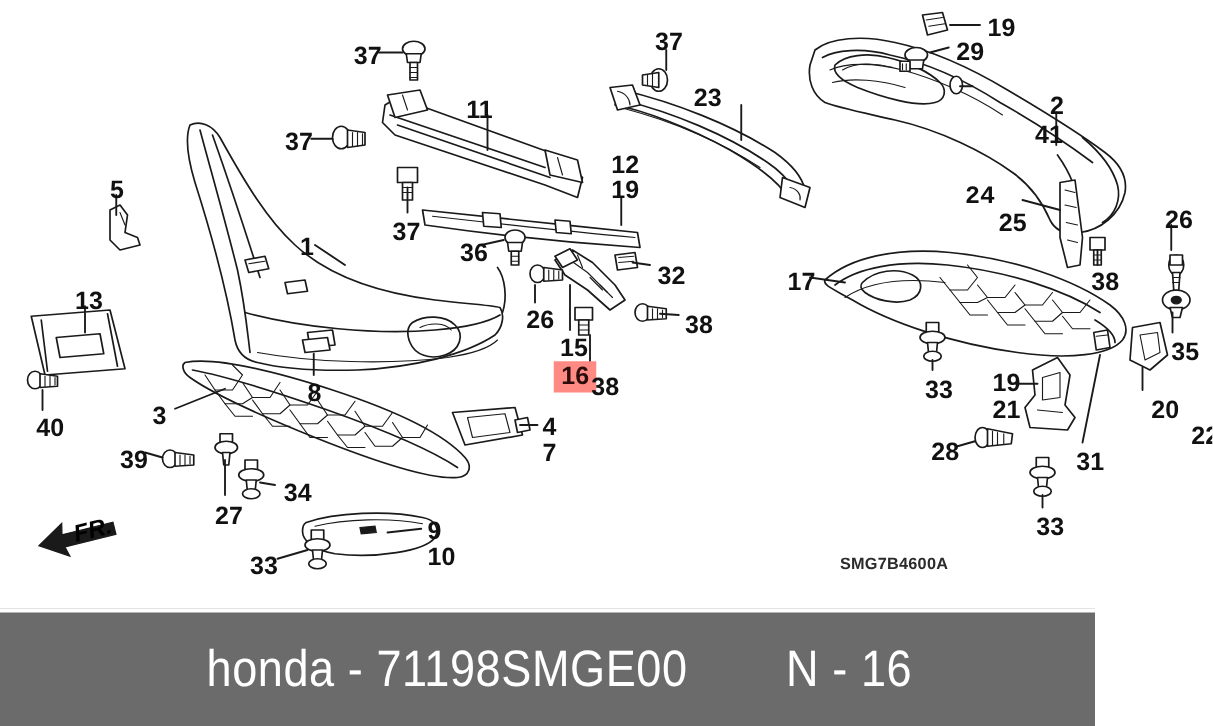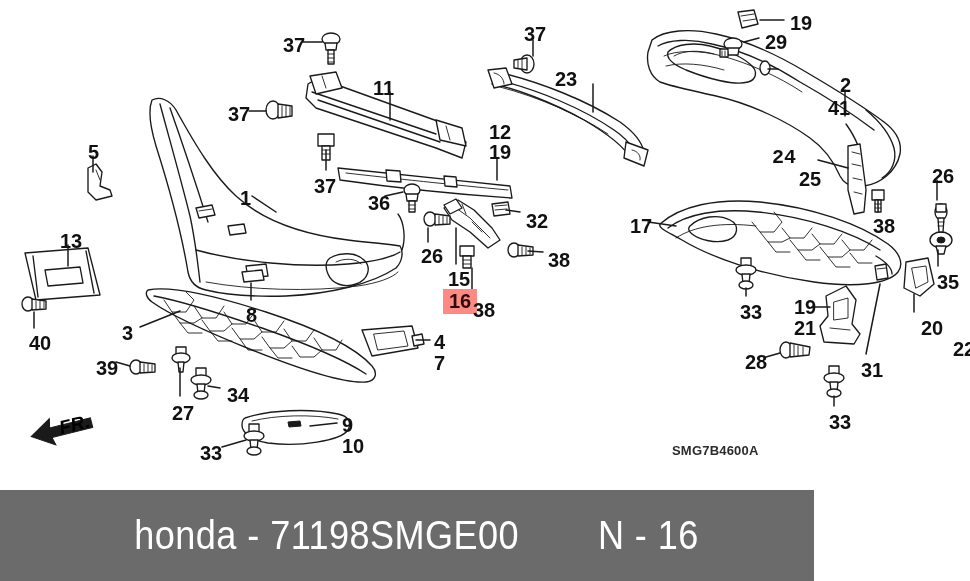--- a/index.html
+++ b/index.html
@@ -82,21 +82,21 @@
     font-weight: 600;
     color: #2b2b2b;
     letter-spacing: 0.2px;
     user-select: none;
   }
 
   
   #footer {
     position: absolute;
     left: 0; top: 487px;
-    width: 814px; height: 94px;
+    width: 876px; height: 94px;
     background: #6b6b6b;
     border-top: 3px solid #ffffff;
     display: flex;
     align-items: center;
     justify-content: center;
     gap: 46px;
   }
   .footer-text {
     font-family: "Liberation Sans Narrow", "Liberation Sans", sans-serif;
     font-size: 41px;

